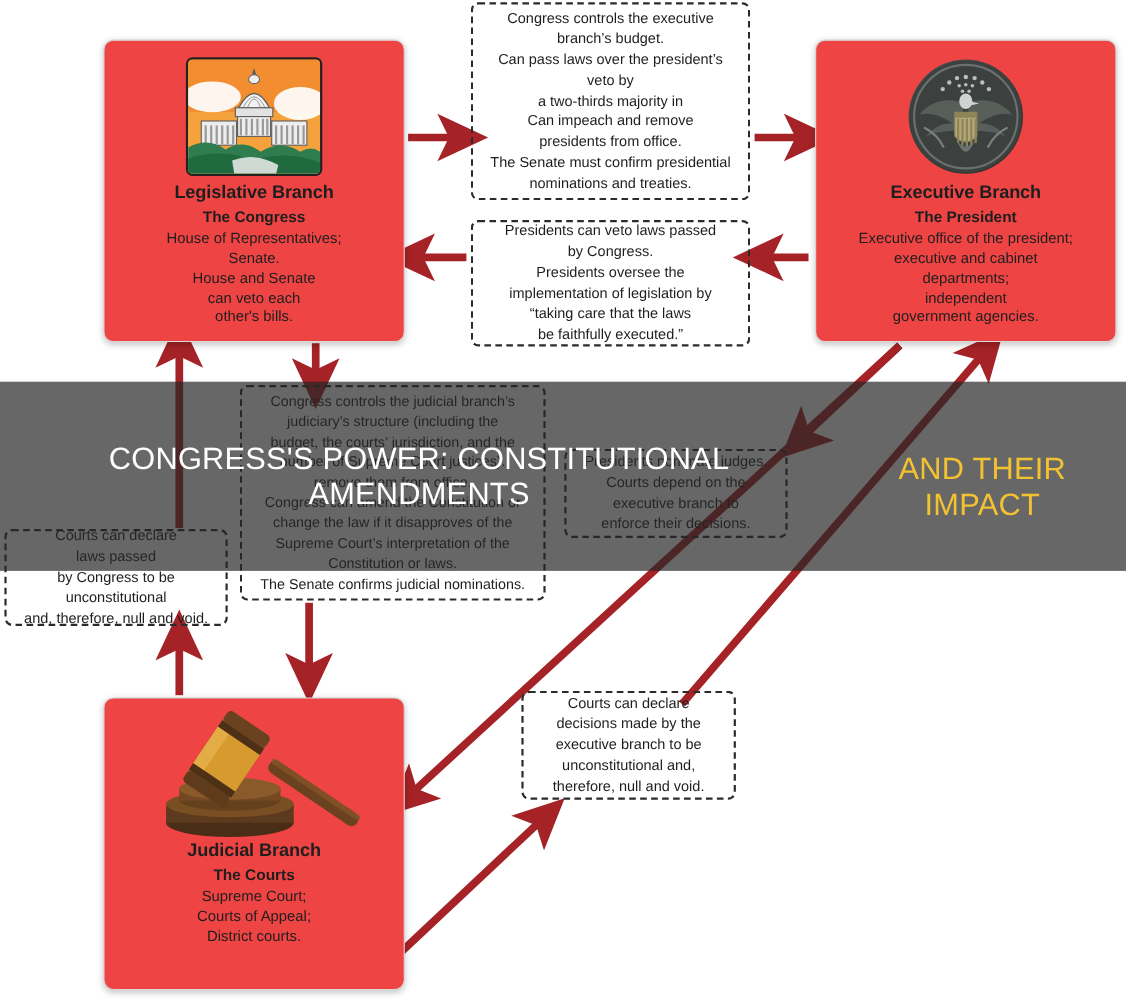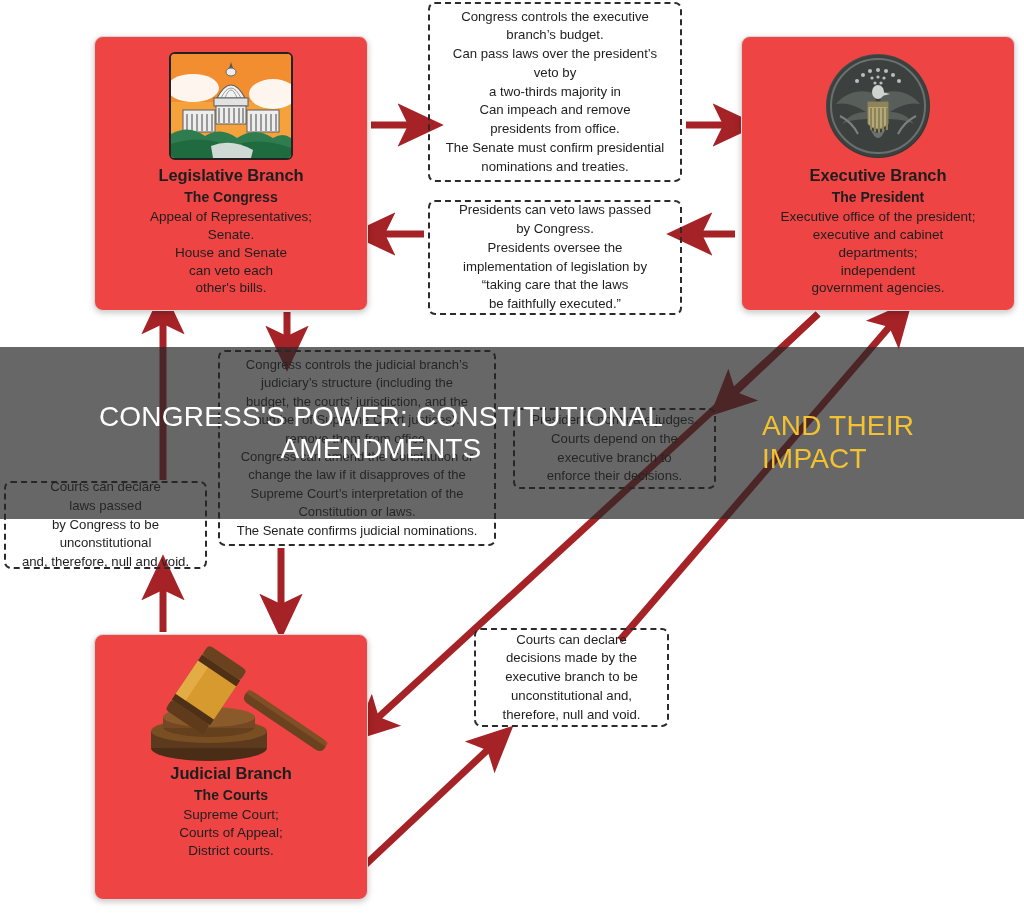--- a/index.html
+++ b/index.html
@@ -130,21 +130,21 @@
     font-weight: normal;
     letter-spacing: 0.2px;
     text-align: center;
     line-height: 1.15;
   }
   #overlay-line2 {
     color: #f2c230;
     font-size: 28px;
     font-weight: normal;
     letter-spacing: 0.2px;
-    text-align: left;
+    text-align: center;
     line-height: 1.15;
     margin-top: 19px;
   }
 </style>
 </head>
 <body>
 
 <div id="stage">
 
   <svg id="arrows" viewBox="0 0 1024 915" width="1024" height="915">
@@ -250,21 +250,21 @@
 
           <path d="M0 80 Q18 70 34 82 Q50 72 66 84 Q84 72 102 84 Q112 78 120 84 L120 104 L0 104 Z" fill="#2f7d4f"></path>
           <path d="M0 90 Q30 80 60 92 Q90 82 120 94 L120 104 L0 104 Z" fill="#1f6b3f"></path>
           <path d="M40 92 Q60 84 82 96 L80 104 L42 104 Z" fill="#ededed" opacity="0.85"></path>
         </svg>
       </div>
     </div>
     <div class="branch-text">
       <div class="branch-title">Legislative Branch</div>
       <div class="branch-sub">The Congress</div>
-      <span class="branch-desc-line">Appeal of Representatives;</span>
+      <span class="branch-desc-line">House of Representatives;</span>
       <span class="branch-desc-line">Senate.</span>
       <span class="branch-desc-line">House and Senate</span>
       <span class="branch-desc-line">can veto each</span>
       <span class="branch-desc-line">other's bills.</span>
     </div>
   </div>
 
   <div class="branch-card" id="card-executive">
     <div class="branch-art">
       <div class="seal">

